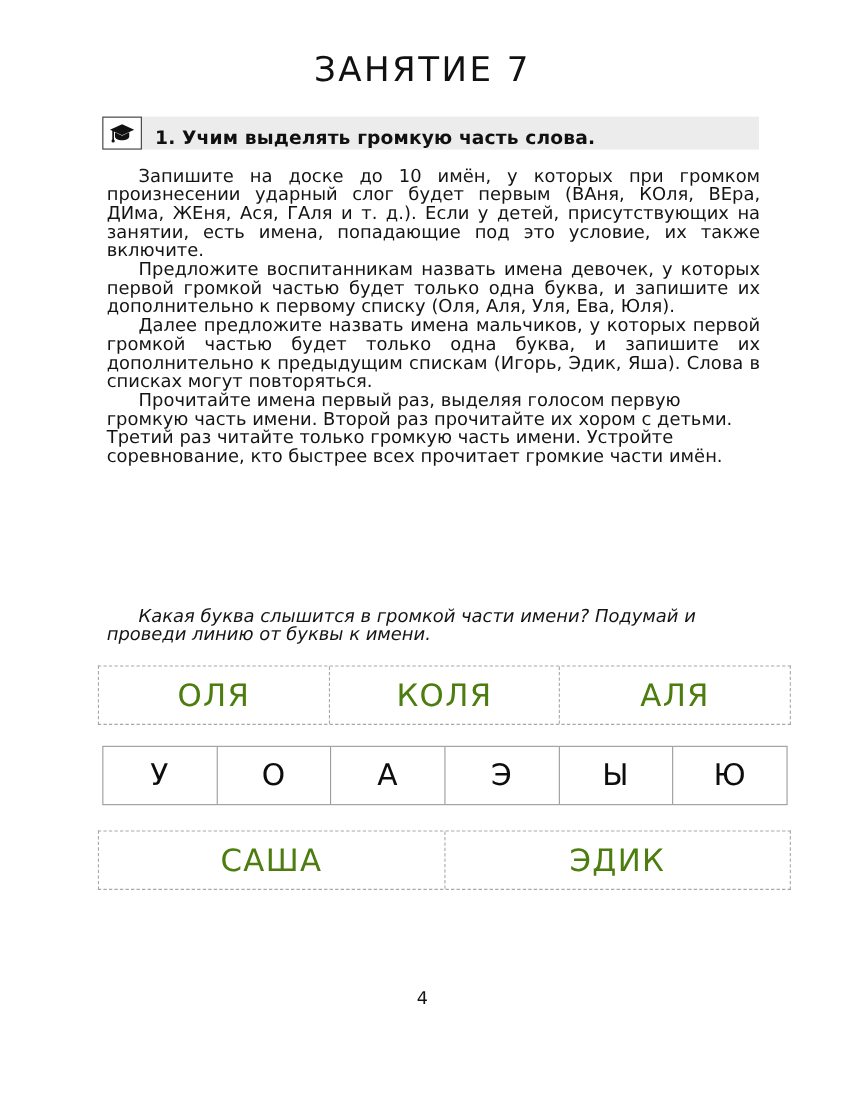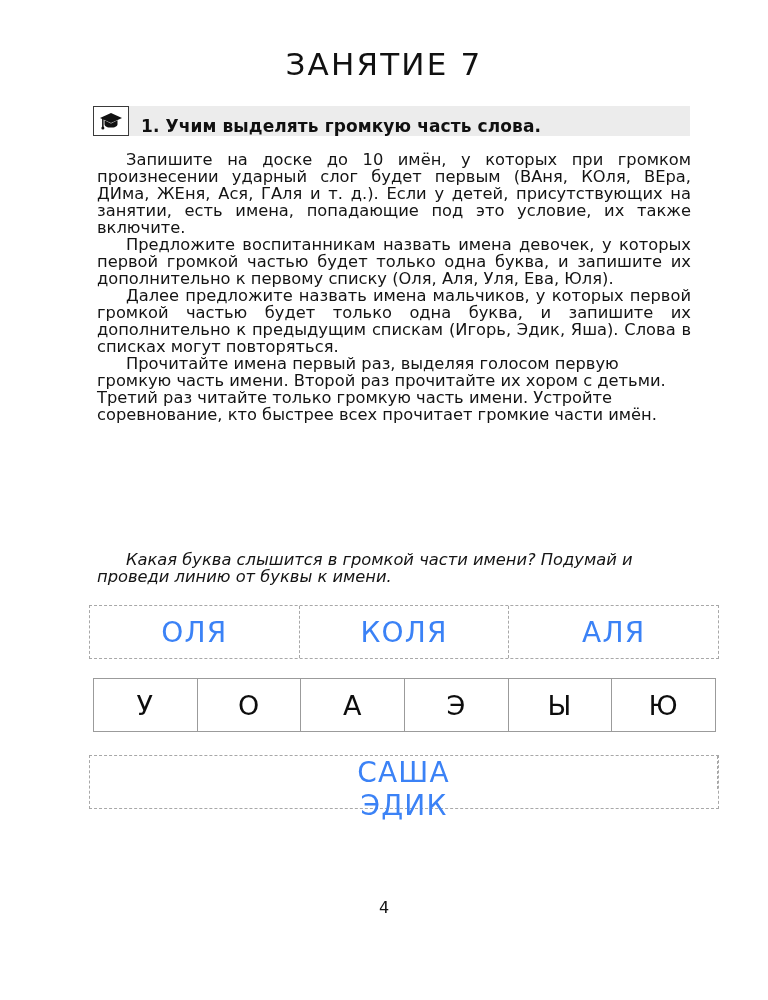--- a/index.html
+++ b/index.html
@@ -107,21 +107,21 @@
     border: 1.6px dashed #a8a8a8;
     display: flex;
   }
   .word-cell {
     flex: 1 1 0;
     display: flex;
     align-items: center;
     justify-content: center;
     font-size: 28px;
     letter-spacing: 1.2px;
-    color: #3b82f6;
+    color: #4d7c0f;
     box-sizing: border-box;
     border-right: 1.6px dashed #a8a8a8;
   }
   .word-cell:last-child { border-right: none; }
 
   .letter-row {
     position: absolute;
     left: 93px;
     width: 623px;
     height: 54px;
@@ -194,20 +194,20 @@
 
   <div class="letter-row" style="top:678px;">
     <div class="letter-cell">У</div>
     <div class="letter-cell">О</div>
     <div class="letter-cell">А</div>
     <div class="letter-cell">Э</div>
     <div class="letter-cell">Ы</div>
     <div class="letter-cell">Ю</div>
   </div>
 
-  <div class="word-row" style="top:755px;flex-direction:column;">
+  <div class="word-row" style="top:755px;">
     <div class="word-cell">САША</div>
     <div class="word-cell">ЭДИК</div>
   </div>
 
   <div class="page-number">4</div>
 
 </div>
 
 </body></html>

